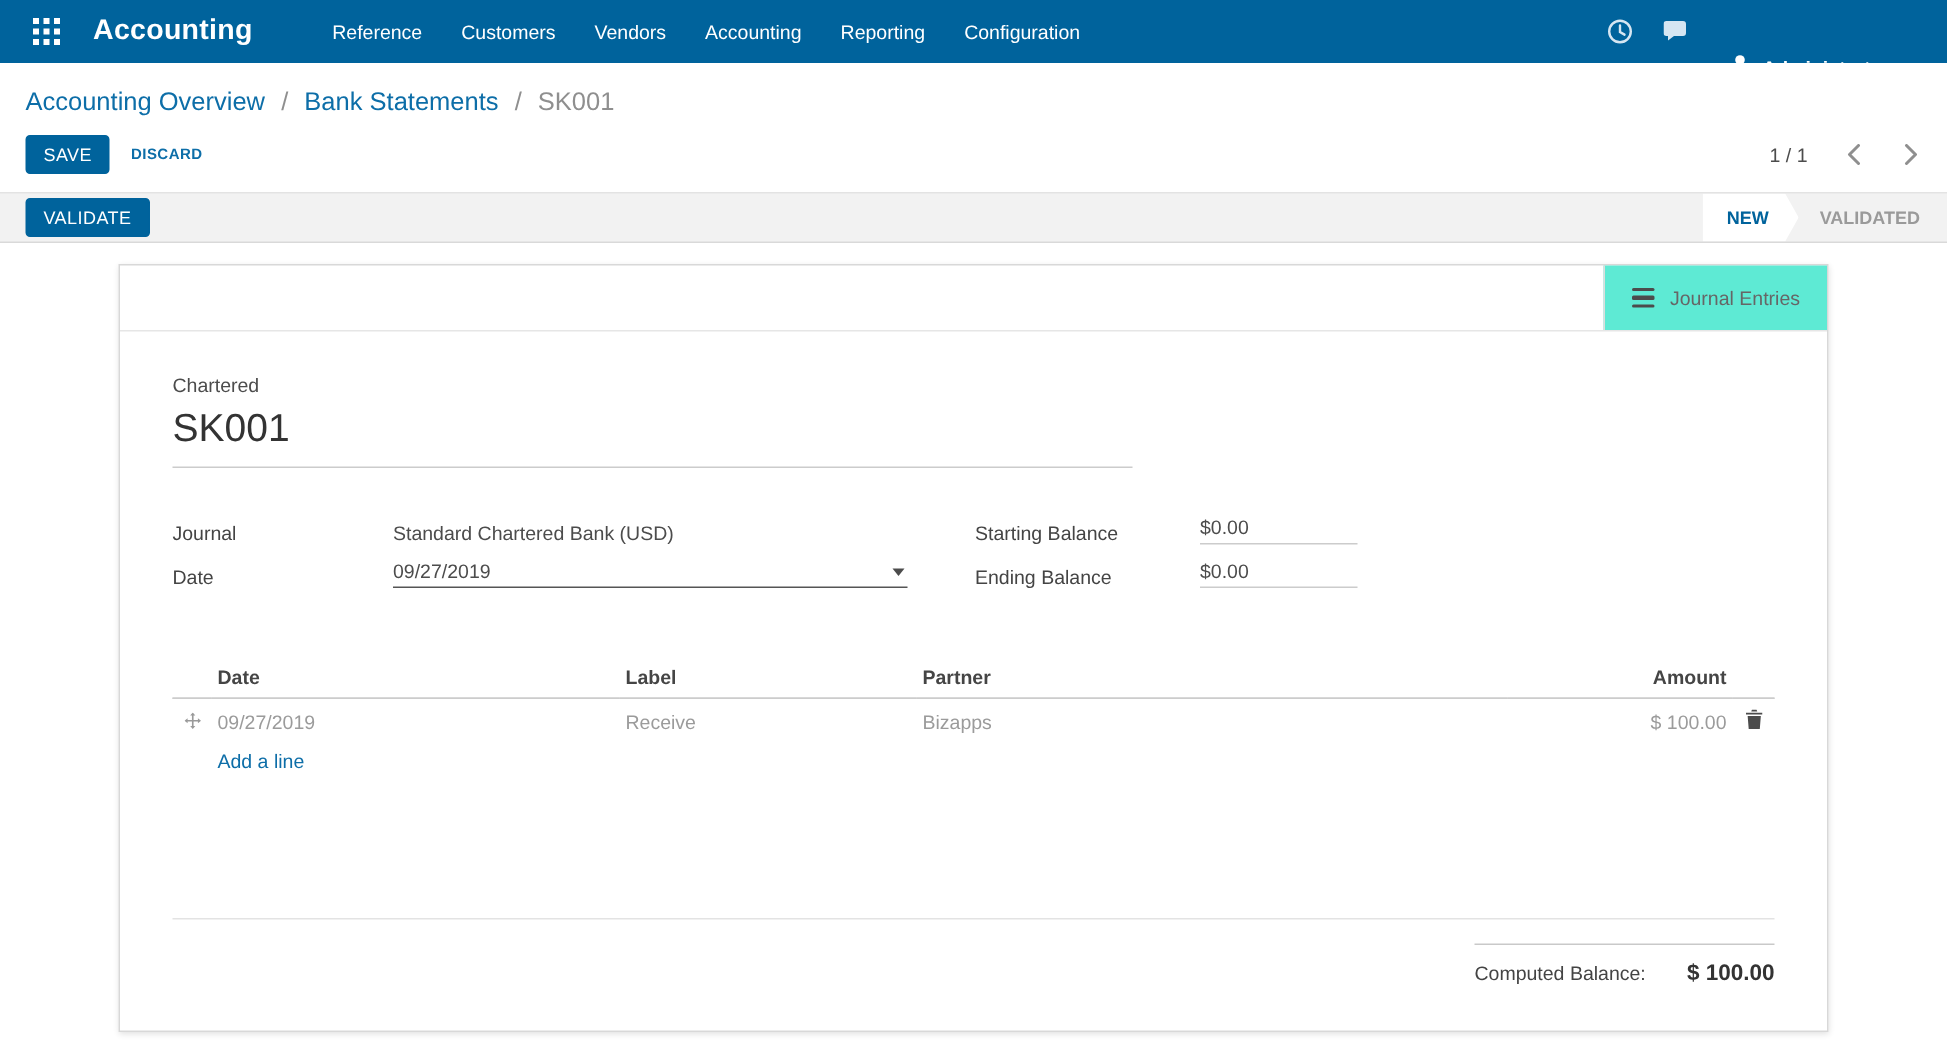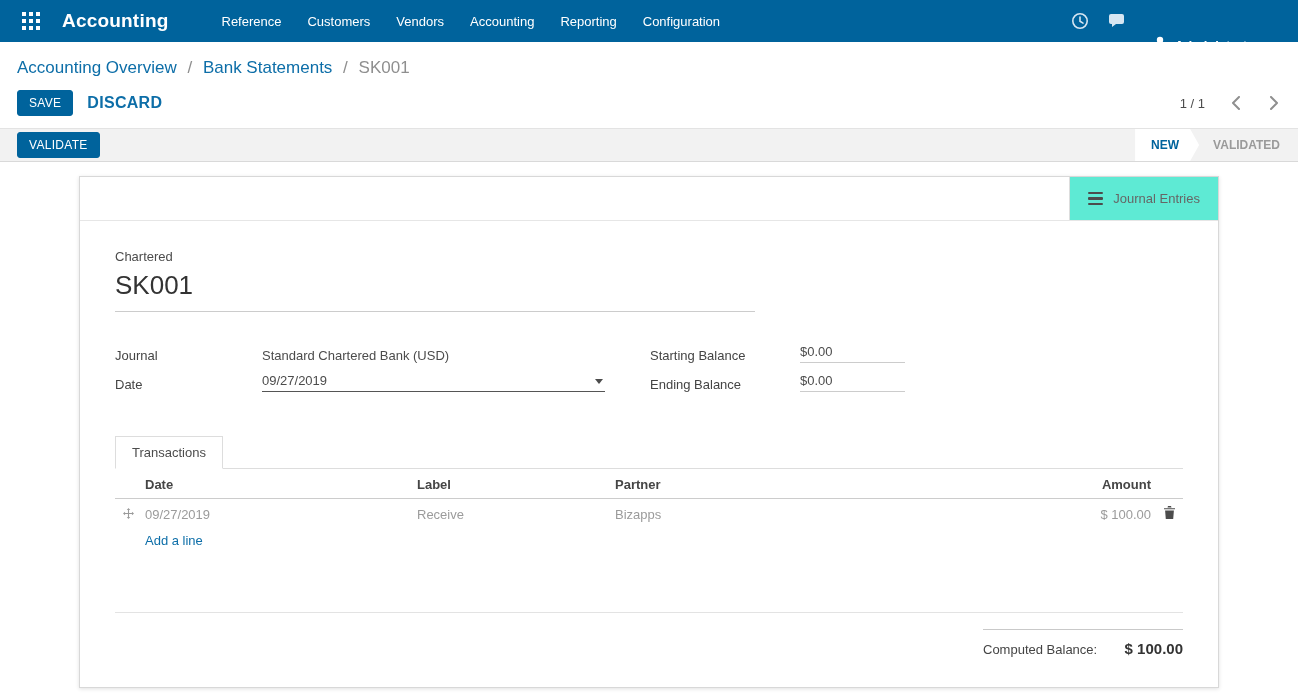--- a/index.html
+++ b/index.html
@@ -22,21 +22,21 @@
   
   .breadcrumb-row { padding:16px 17px 4px; font-size:17px; }
   .bc-link { color:var(--link,#0d6ea8); cursor:pointer; }
   .bc-sep { color:#8f8f8f; margin:0 6px; }
   .bc-current { color:#8f8f8f; }
 
   .cp-buttons { display:flex; align-items:center; padding:8px 17px 12px; }
   .btn-primary { background:var(--primary,#00639c); color:#fff; border:1px solid var(--primary,#00639c);
     font-size:12px; font-weight:normal; padding:5px 11px; border-radius:3px; cursor:pointer;
     font-family:"Liberation Sans",sans-serif; letter-spacing:.3px; }
-  .btn-link { background:none; border:none; color:var(--link,#0d6ea8); font-size:16px; font-weight:bold;
+  .btn-link { background:none; border:none; color:var(--link,#0d6ea8); font-size:10px; font-weight:bold;
     margin-left:14px; cursor:pointer; font-family:"Liberation Sans",sans-serif; letter-spacing:.3px; }
   .pager { margin-left:auto; display:flex; align-items:center; gap:24px; }
   .pager-count { font-size:13px; color:#4c4c4c; }
   .pager-btn { background:none; border:none; cursor:pointer; padding:2px; display:flex; align-items:center; }
 
   
   .statusbar { height:34px; background:var(--statusbar_bg,#f2f2f2); border-top:1px solid #e3e3e3;
     border-bottom:1px solid #d9d9d9; display:flex; align-items:center; padding-left:17px; }
   .status-right { margin-left:auto; display:flex; align-items:stretch; height:100%; }
   .state-active { background:#fff; color:var(--primary,#00639c); font-size:12px; font-weight:bold;
@@ -222,23 +222,20 @@
             <span class="fvalue fvalue-money">$0.00</span>
           </div>
           <div class="frow">
             <span class="flabel">Ending Balance</span>
             <span class="fvalue fvalue-money">$0.00</span>
           </div>
         </div>
       </div>
 
       <div class="notebook">
-        <div class="tabbar">
-          <div class="tab-active">Transactions</div>
-        </div>
 
         <table class="tx">
           <colgroup>
             <col class="col-handle">
               <col class="col-date">
               <col class="col-label">
               <col>
               <col class="col-amount">
               <col class="col-trash">
           </colgroup>

